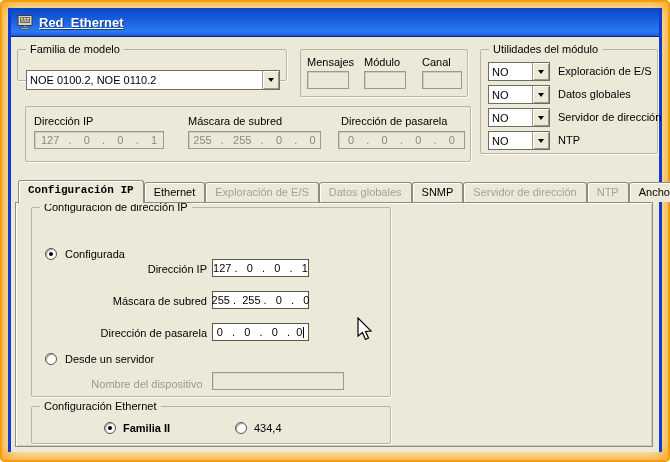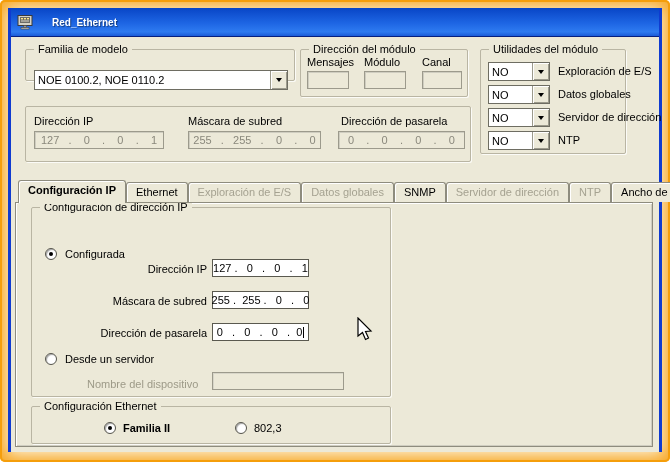--- a/index.html
+++ b/index.html
@@ -7,22 +7,22 @@
 
   
   .frame { position: relative; width: 670px; height: 462px; background: #FDF4E0;
            box-shadow: inset 0 0 0 2px #F59E0B, inset 0 0 16px 7px #F7A928; border-radius: 5px; overflow: hidden; }
 
   
   .window { position: absolute; left: 8px; top: 8px; width: 654px; height: 444px;
             border-left: 3px solid #0F3BD0; border-right: 3px solid #0F3BD0; border-top: 0; background: #ECE9D8; }
   .titlebar { position: relative; height: 29px; background: linear-gradient(#0845C6, #1E66E4 55%, #2E7BF0 85%, #1B5BD8);
               border-bottom: 1px solid #06207E; display: flex; align-items: center; padding: 0 6px; }
-  .titlebar .title { color: #fff; font-weight: bold; font-size: 10px; margin-left: 19px;
-                     text-shadow: 1px 1px 1px rgba(0,0,0,.45); }
+  .titlebar .title { color: #fff; font-weight: bold; font-size: 13px; margin-left: 6px;
+                     text-shadow: 1px 1px 1px rgba(0,0,0,.45); text-decoration: underline; }
   .client { position: relative; width: 648px; height: 411px; background: #ECE9D8; }
 
   
   .groupbox { position: absolute; border: 1px solid #B9B5A3; border-radius: 2px;
               box-shadow: 1px 1px 0 rgba(255,255,255,.8); }
   .glabel { position: absolute; top: -7px; left: 8px; background: #ECE9D8; padding: 0 4px; white-space: nowrap; }
 
   
   .tfield { position: absolute; background: #ECE9D8; border: 1px solid #9C9A8C;
             box-shadow: inset 1px 1px 0 #cfcdc0; color: #8a887c; display: flex; align-items: center; justify-content: center; }
@@ -37,21 +37,21 @@
   .combo .val { flex: 1; padding-left: 3px; overflow: hidden; white-space: nowrap; }
   .combo .btn { width: 17px; align-self: stretch; background: #ECE9D8; border-left: 1px solid #9c9a8c;
                 box-shadow: inset 1px 1px 0 #fff, inset -1px -1px 0 #9c9a8c; display: flex; align-items: center; justify-content: center; }
   .arrow-down { width: 0; height: 0; border-left: 3.5px solid transparent; border-right: 3.5px solid transparent; border-top: 4px solid #000; }
 
   
   .tabs { position: absolute; left: 7px; top: 142px; height: 23px; display: flex; align-items: flex-end; z-index: 3; }
   .tab { height: 20px; padding: 3px 9px 0 9px; background: #ECE9D8; border: 1px solid #8e8c7e; border-bottom: none;
          border-top-left-radius: 3px; border-top-right-radius: 3px; box-shadow: inset 1px 1px 0 #fff; white-space: nowrap; }
   .tab.active { height: 23px; font-weight: bold; margin-bottom: -1px; z-index: 4; position: relative;
-                box-shadow: inset 1px 1px 0 #fff, 0 1px 0 #ECE9D8; }
+                box-shadow: inset 1px 1px 0 #fff, 0 1px 0 #ECE9D8; font-family: Liberation Mono, monospace; }
   .tab.disabled { color: #a5a291; }
 
   .tabpanel { position: absolute; left: 4px; top: 165px; width: 638px; height: 245px; background: #ECE9D8;
               border: 1px solid #8e8c7e; box-shadow: inset 1px 1px 0 #fff, inset -1px -1px 0 #cfcdc0; overflow: hidden; }
 
   
   .radio { position: absolute; width: 12px; height: 12px; border-radius: 50%; background: #fff;
            border: 1px solid #55544b; box-shadow: inset 1px 1px 1px rgba(0,0,0,.35); }
   .radio.checked::after { content: ""; position: absolute; left: 3px; top: 3px; width: 4px; height: 4px;
                           border-radius: 50%; background: #000; }
@@ -78,47 +78,46 @@
         <rect x="10" y="3" width="2" height="1.4" fill="#ffe98a"></rect>
         <rect x="4" y="5.4" width="8" height="1.2" fill="#c9c6b8"></rect>
         <rect x="6.5" y="10.5" width="3" height="2" fill="#9a9a94" stroke="#3a3a3a" stroke-width="0.5"></rect>
         <rect x="4" y="12.5" width="8" height="1.6" fill="#b8b5a8" stroke="#3a3a3a" stroke-width="0.5"></rect>
       </svg>
       <span class="title">Red_Ethernet</span>
     </div>
 
     <div class="client">
 
-      <div class="groupbox" style="left:14px; top:12px; width:270px; height:32px;">
+      <div class="groupbox" style="left:6px; top:12px; width:270px; height:32px;">
         <span class="glabel">Familia de modelo</span>
         <div class="combo" style="left:8px; top:20px; width:254px; height:20px;">
           <span class="val">NOE 0100.2, NOE 0110.2</span>
           <span class="btn">
               <span class="arrow-down"></span>
             </span>
         </div>
       </div>
 
       <div class="groupbox" style="left:289px; top:12px; width:168px; height:48px;">
-        <span class="glabel">Dirección del módulo</span>
         <span class="lbl" style="left:6px; top:6px;">Mensajes</span>
         <span class="lbl" style="left:63px; top:6px;">Módulo</span>
         <span class="lbl" style="left:121px; top:6px;">Canal</span>
         <div class="tfield" style="left:6px; top:21px; width:42px; height:18px;">
             <span></span>
           </div>
         <div class="tfield" style="left:63px; top:21px; width:42px; height:18px;">
             <span></span>
           </div>
         <div class="tfield" style="left:121px; top:21px; width:40px; height:18px;">
             <span></span>
           </div>
       </div>
 
-      <div class="groupbox" style="left:469px; top:12px; width:146px; height:105px;">
+      <div class="groupbox" style="left:469px; top:12px; width:178px; height:105px;">
         <span class="glabel">Utilidades del módulo</span>
         <div class="combo" style="left:7px; top:12px; width:62px; height:19px;">
           <span class="val">NO</span>
           <span class="btn">
               <span class="arrow-down"></span>
             </span>
         </div>
         <span class="lbl" style="left:77px; top:15px;">Exploración de E/S</span>
         <div class="combo" style="left:7px; top:35px; width:62px; height:19px;">
           <span class="val">NO</span>
@@ -189,30 +188,30 @@
 
           <span class="lbl" style="left:45px; top:119px; width:130px; text-align:right;">Dirección de pasarela</span>
           <div class="wfield" style="left:180px; top:115px; width:97px; height:18px;">
               <span class="ipval">0   .   0   .   0   .  0</span>
               <span class="caret"></span>
             </div>
 
           <span class="radio" style="left:13px; top:145px;"></span>
           <span class="lbl" style="left:33px; top:145px;">Desde un servidor</span>
 
-          <span class="lbl dis" style="left:55px; top:170px; width:120px; text-align:left;">Nombre del dispositivo</span>
+          <span class="lbl dis" style="left:55px; top:170px; width:120px; text-align:center;">Nombre del dispositivo</span>
           <div class="dfield" style="left:180px; top:164px; width:132px; height:18px;"><span></span></div>
         </div>
 
         <div class="groupbox" style="left:15px; top:203px; width:360px; height:38px;">
           <span class="glabel">Configuración Ethernet</span>
           <span class="radio checked" style="left:72px; top:15px;"></span>
           <span class="lbl" style="left:91px; top:15px; font-weight:bold;">Familia II</span>
           <span class="radio" style="left:203px; top:15px;"></span>
-          <span class="lbl" style="left:222px; top:15px;">802,3</span>
+          <span class="lbl" style="left:222px; top:15px;">434,4</span>
         </div>
 
       </div>
     </div>
   </div>
 
   <svg class="cursor" width="18" height="26" viewBox="0 0 18 26">
     <path d="M2,1 L2,19 L6.5,15.5 L9.5,22.5 L12.5,21 L9.5,14.5 L15,14 Z" fill="#fff" stroke="#000" stroke-width="1.2"></path>
   </svg>
 </div>

